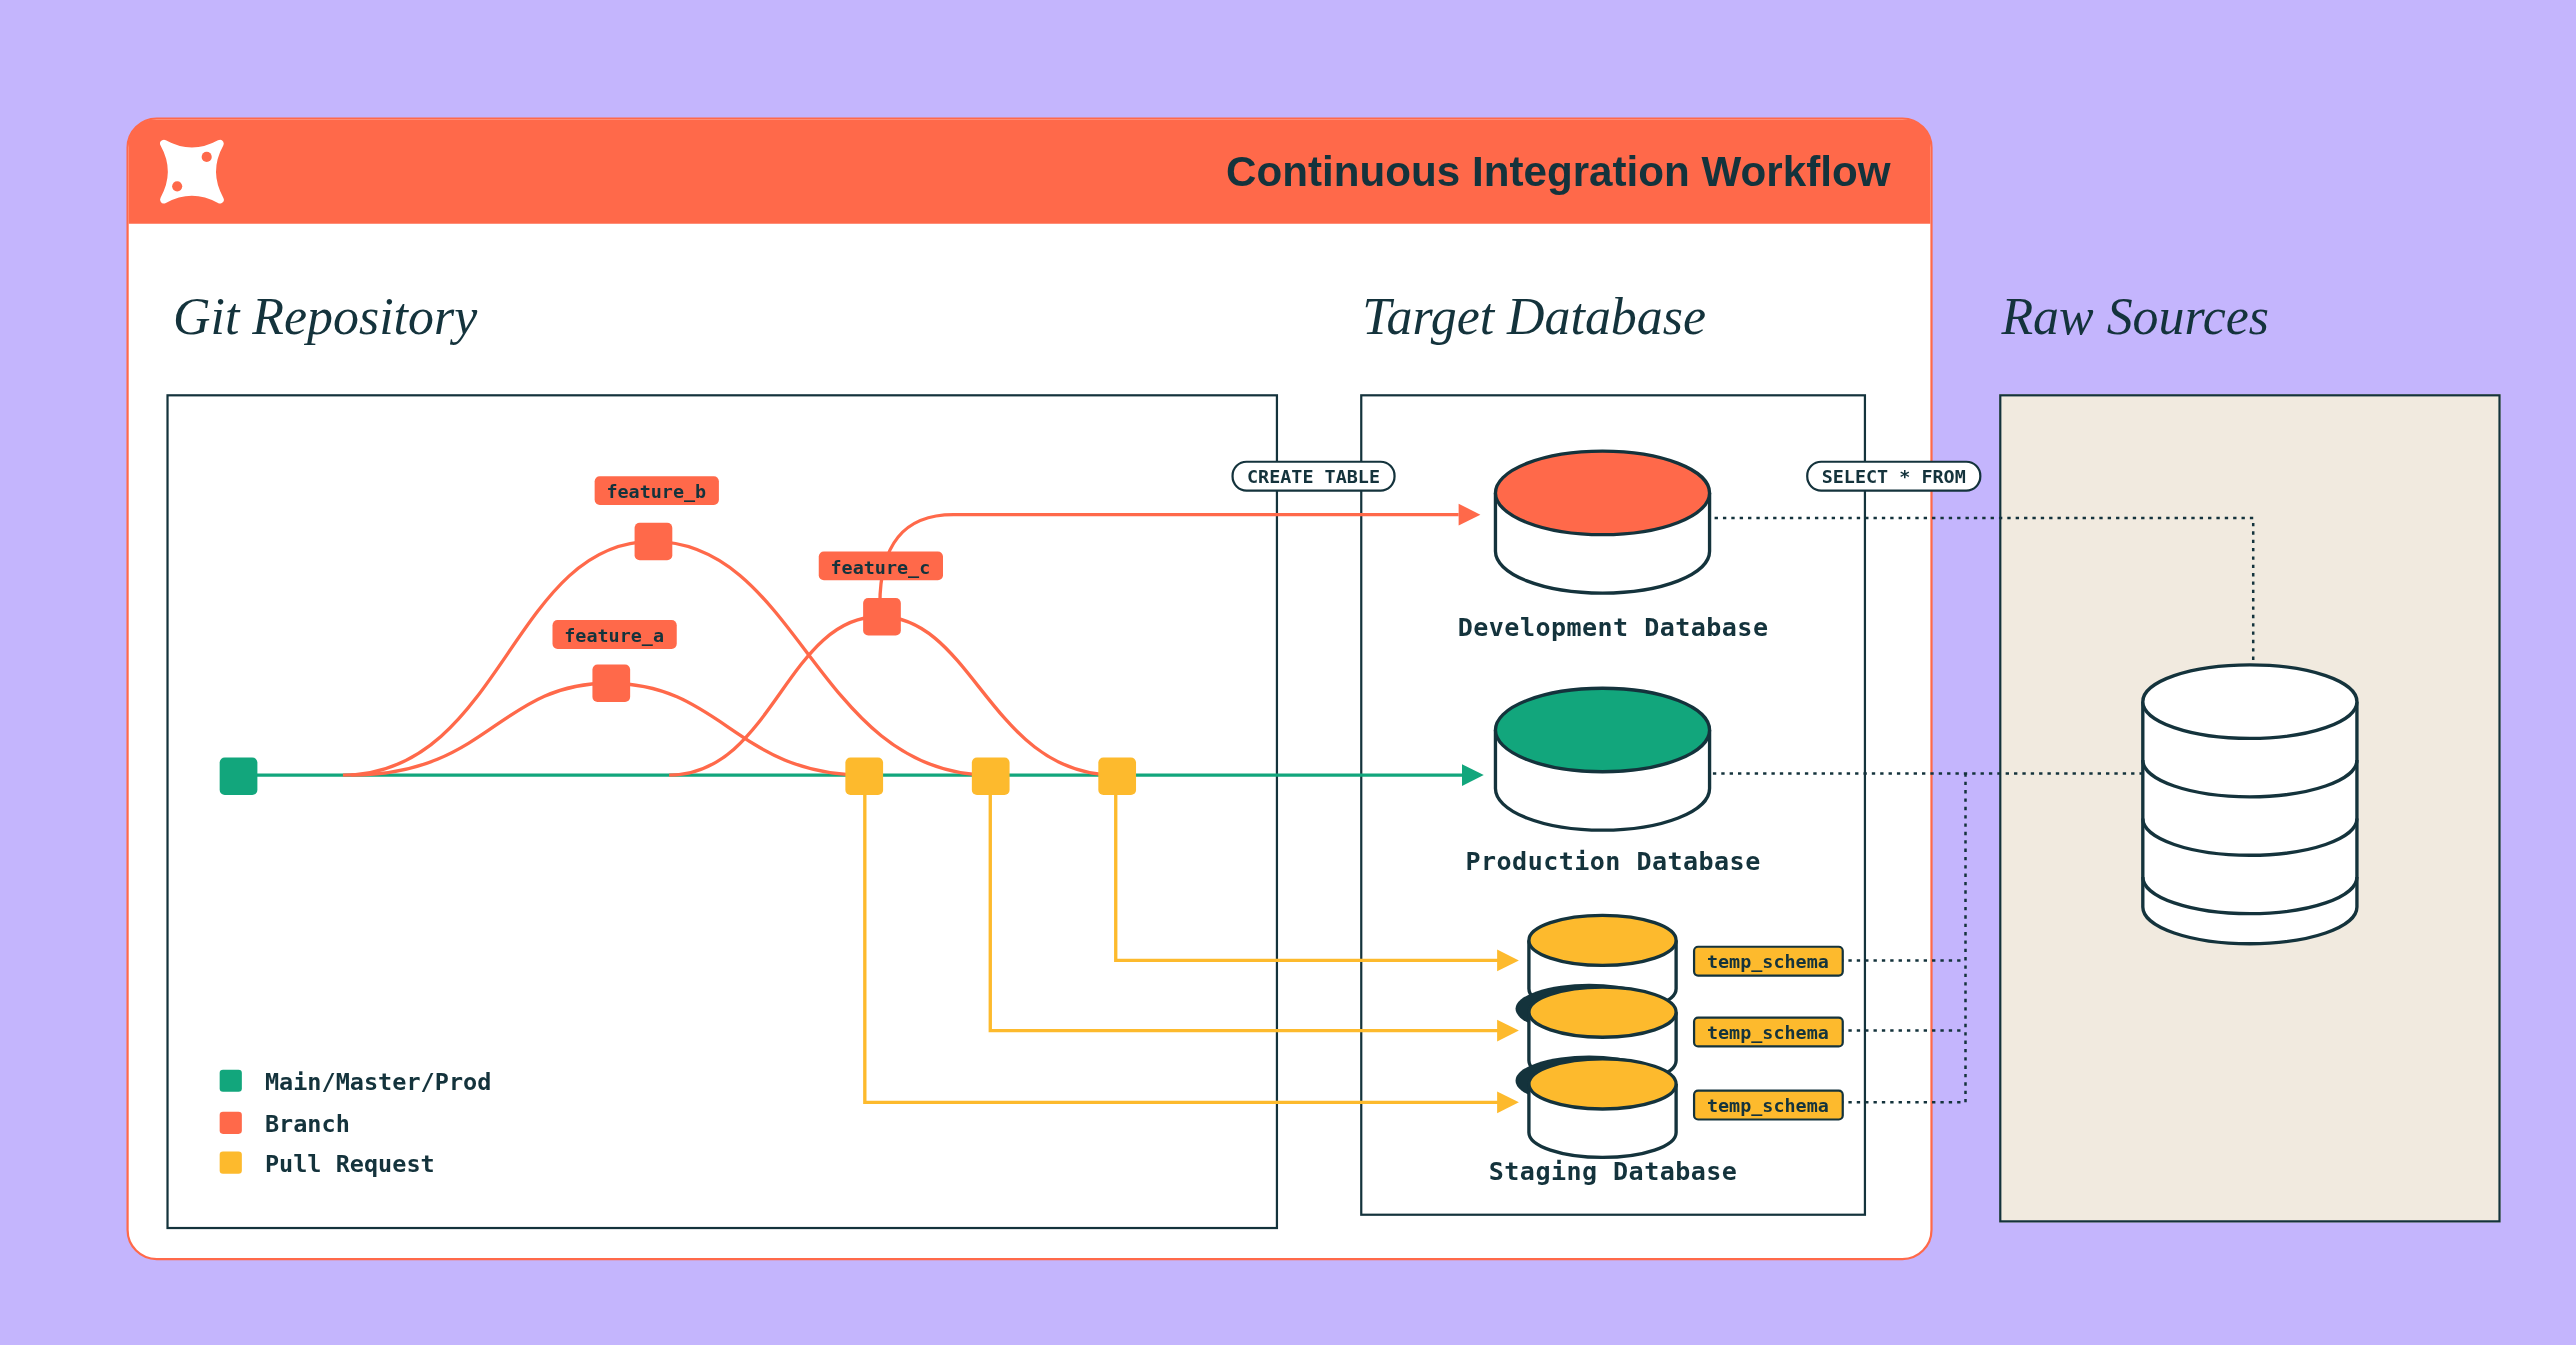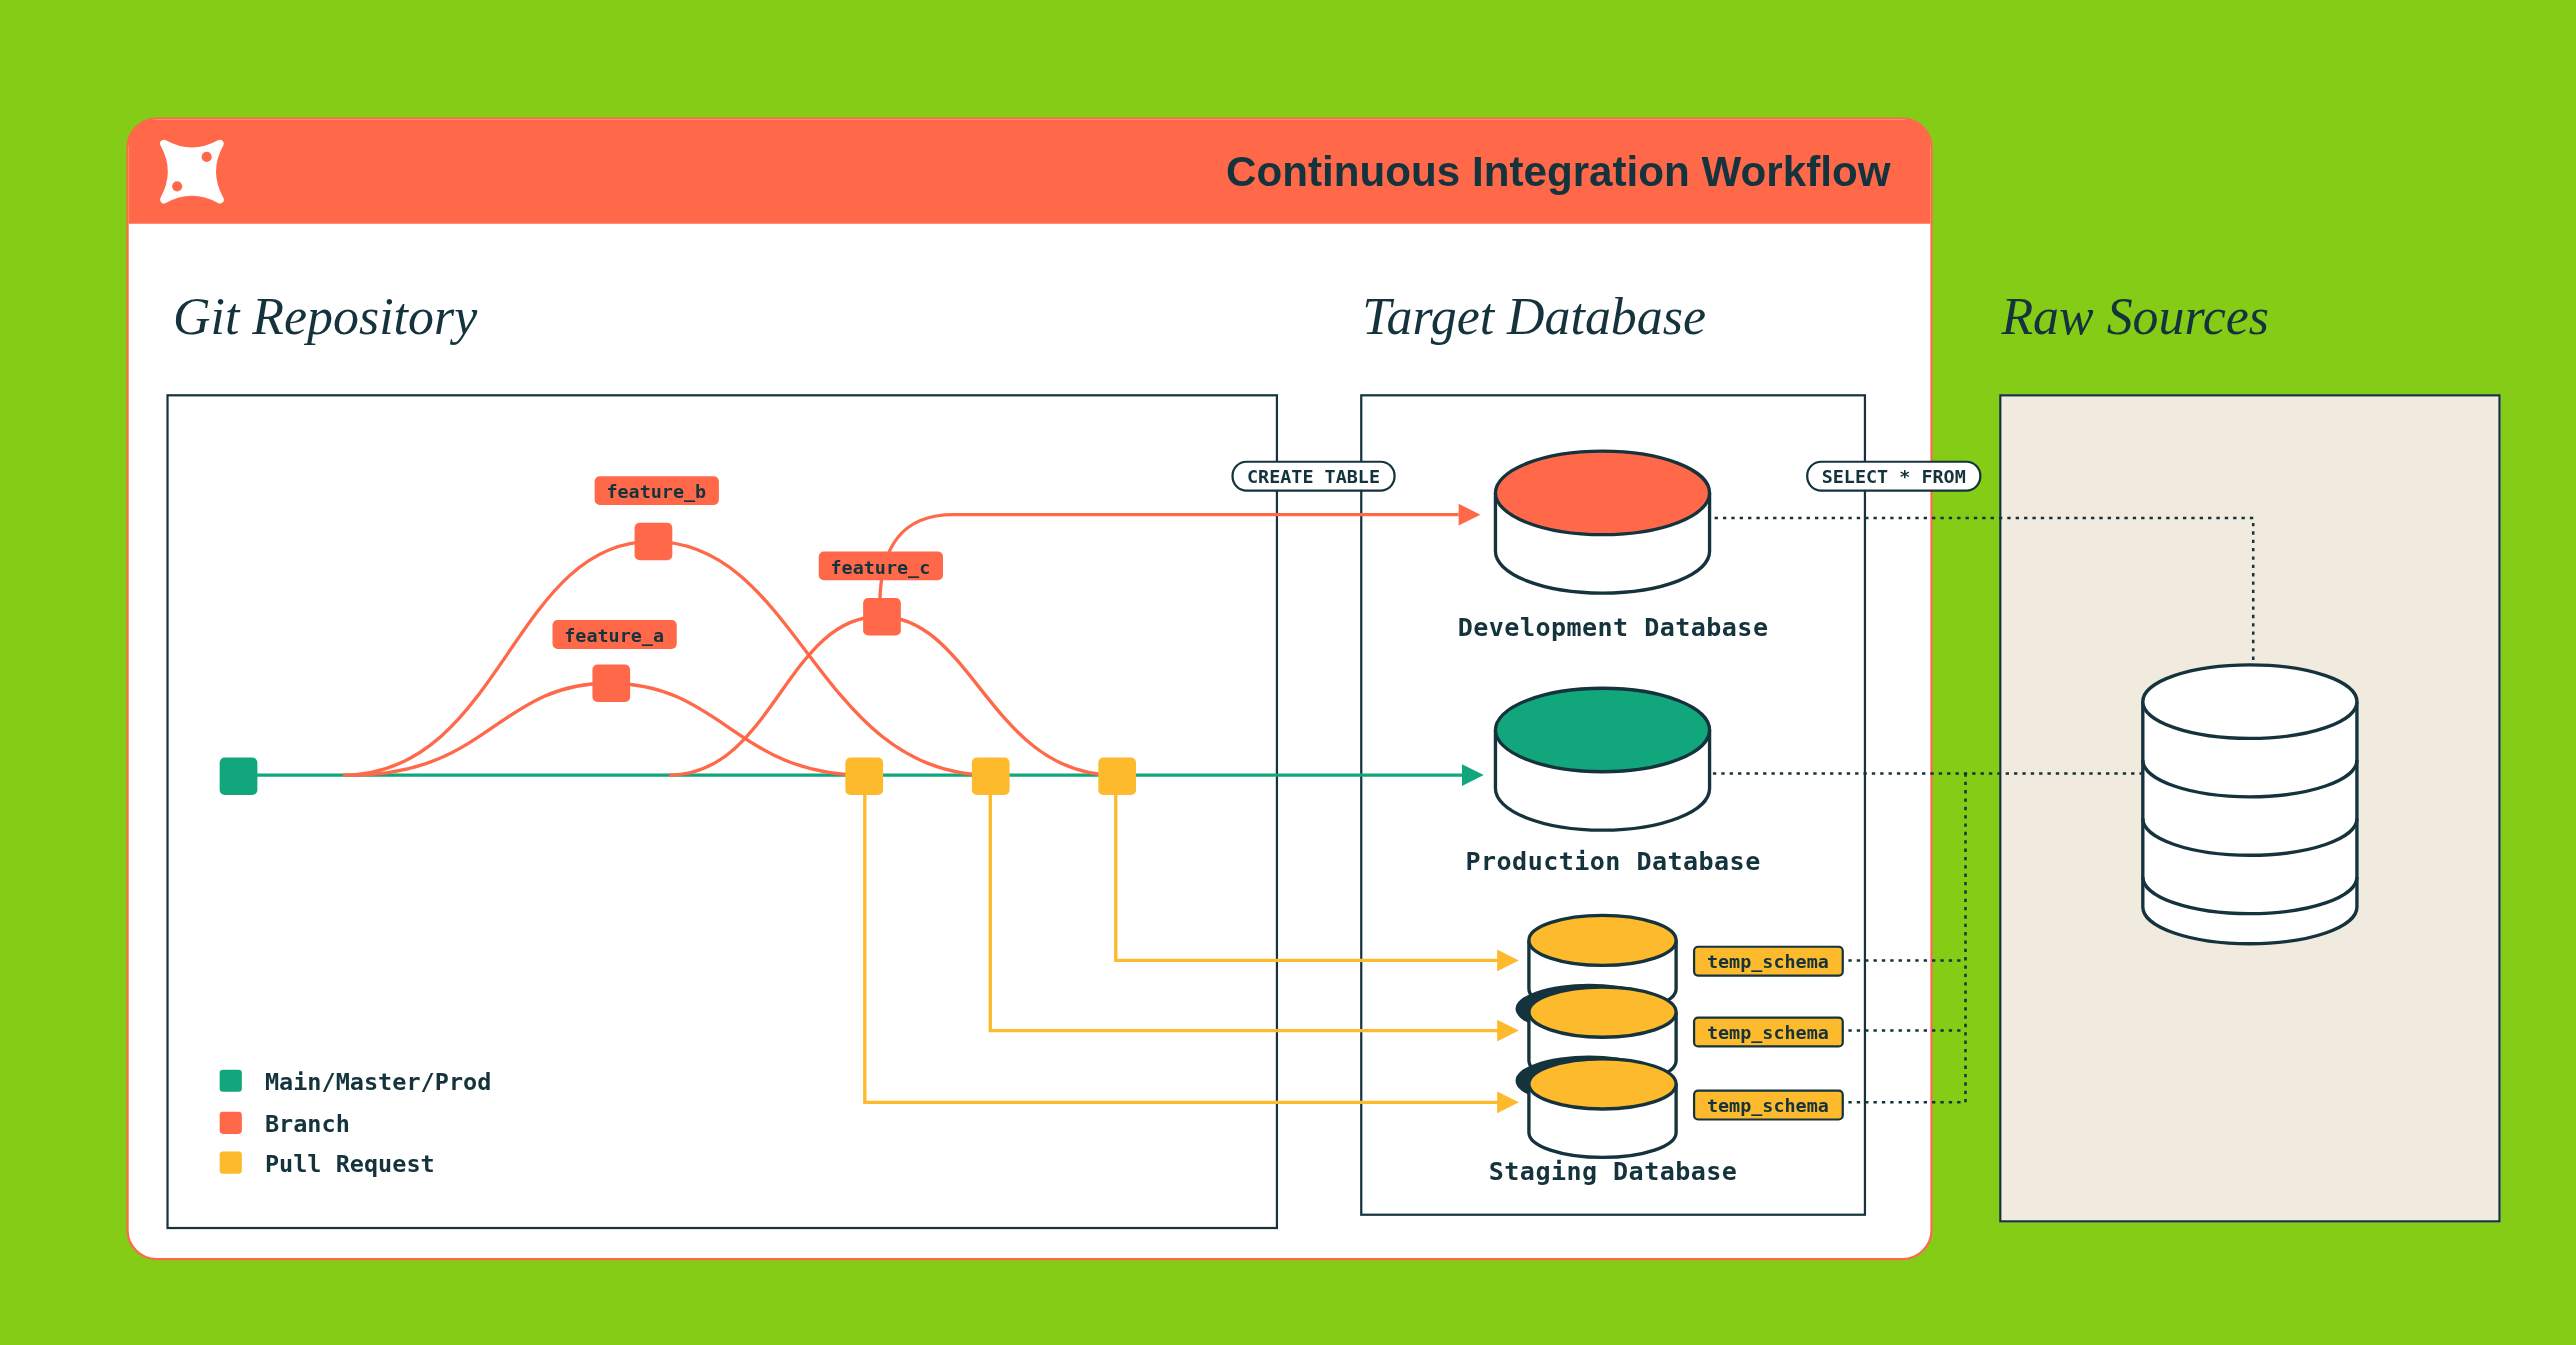--- a/index.html
+++ b/index.html
@@ -1,21 +1,21 @@
 <!DOCTYPE html>
 <html style="--orange: #FF694A; --green: #12A67C; --yellow: #FDBA2D; --dark: #14333C; --beige: #F1EADF; --white: #FFFFFF;font-size:12px"><head>
 <meta charset="utf-8">
 <style>
   :root{
     --orange:#FF694A; --green:#12A67C; --yellow:#FDBA2D;
     --dark:#14333C; --beige:#F1EADF; --white:#FFFFFF;
   }
   *{box-sizing:border-box;margin:0;padding:0}
   html,body{background:#fff}
-  .viewport{position:relative;width:2576px;height:1346px;overflow:hidden;background:#84cc16}
+  .viewport{position:relative;width:2576px;height:1346px;overflow:hidden;background:#c4b5fd}
   .stage{position:absolute;left:0;top:0;width:1161px;height:608px;
          transform:scale(2.21883,2.21464);transform-origin:0 0}
 
   .card{position:absolute;left:57px;top:53px;width:814px;height:516px;
         background:#fff;border:1.5px solid var(--orange);border-radius:13.6px}
   .header{position:absolute;left:0;top:0;width:100%;height:47px;background:var(--orange);
           border-radius:11.3px 11.3px 0 0;display:flex;align-items:center;justify-content:flex-end;
           padding-right:18px}
   .logo{position:absolute;left:10.6px;top:6px;width:35px;height:35px}
   .title{font-family:"Liberation Sans",sans-serif;font-weight:bold;font-size:19px;color:var(--dark)}

